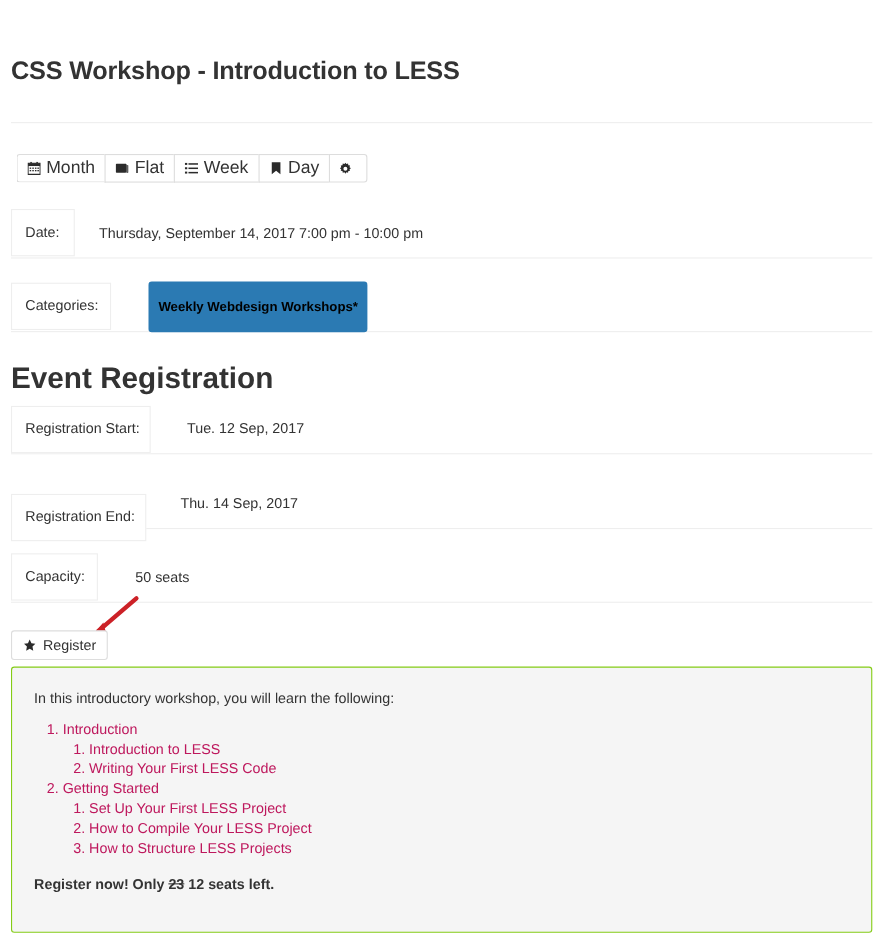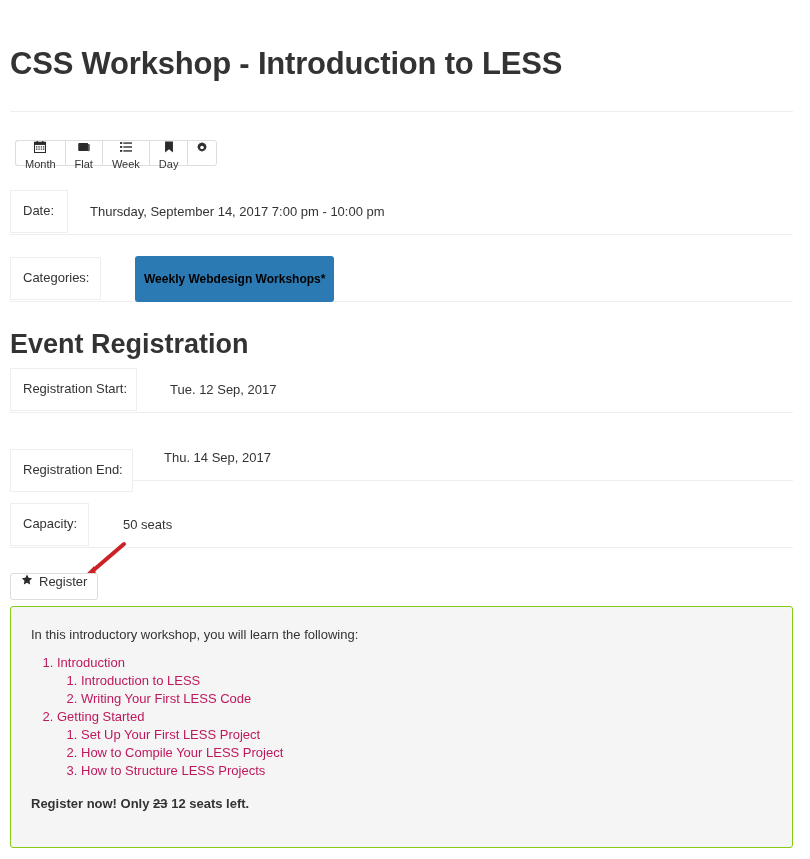--- a/index.html
+++ b/index.html
@@ -25,21 +25,21 @@
     box-sizing: border-box;
   }
 
   
   .page-title {
     margin: 0;
     padding: 0;
     position: absolute;
     left: 10px;
     top: 42px;
-    font-size: 31px;
+    font-size: 23px;
     line-height: 44px;
     font-weight: bold;
     color: #333333;
     letter-spacing: -0.2px;
     white-space: nowrap;
   }
   .title-rule {
     position: absolute;
     left: 10px;
     top: 111px;
@@ -59,26 +59,25 @@
   .tbtn {
     display: flex;
     align-items: center;
     gap: 5px;
     height: 26px;
     padding: 0 9px;
     box-sizing: border-box;
     background: #ffffff;
     border: 1px solid #dddddd;
     border-right-width: 0;
-    font-size: 11px;
+    font-size: 16px;
     color: #333333;
     font-family: "Liberation Sans", sans-serif;
     cursor: pointer;
     white-space: nowrap;
-    flex-direction: column;
   }
   .tbtn:first-child {
     border-top-left-radius: 3px;
     border-bottom-left-radius: 3px;
   }
   .tbtn:last-child {
     border-right-width: 1px;
     border-top-right-radius: 3px;
     border-bottom-right-radius: 3px;
   }
@@ -120,21 +119,21 @@
     padding-left: 22px;
     font-size: 13px;
     color: #333333;
     white-space: nowrap;
   }
 
   #row-date        { top: 190px; height: 45px; }
   #row-date .lbl   { width: 58px; height: 43px; }
   #row-cats        { top: 257px; height: 45px; }
   #row-cats .lbl   { width: 91px; height: 43px; }
-  #row-regstart    { top: 368px; height: 45px; }
+  #row-regstart    { top: 368px; height: 45px; align-items: center; }
   #row-regstart .lbl { width: 127px; height: 43px; }
   #row-regend      { top: 436px; height: 45px; }
   #row-regend .lbl { width: 123px; height: 43px; margin-top: 13px; }
   #row-capacity    { top: 503px; height: 45px; }
   #row-capacity .lbl { width: 79px; height: 43px; }
 
   #row-cats .val { padding-left: 34px; }
   #row-regstart .val { padding-left: 33px; }
   #row-regend .val { padding-left: 31px; }
   #row-capacity .val { padding-left: 34px; }
@@ -167,21 +166,21 @@
   }
 
   
   .register-btn {
     position: absolute;
     left: 10px;
     top: 573px;
     height: 27px;
     box-sizing: border-box;
     display: inline-flex;
-    align-items: flex-start;
+    align-items: center;
     gap: 6px;
     padding: 0 10px;
     background: #ffffff;
     border: 1px solid #dddddd;
     border-radius: 3px;
     font-size: 13px;
     color: #333333;
     font-family: "Liberation Sans", sans-serif;
     cursor: pointer;
     white-space: nowrap;

